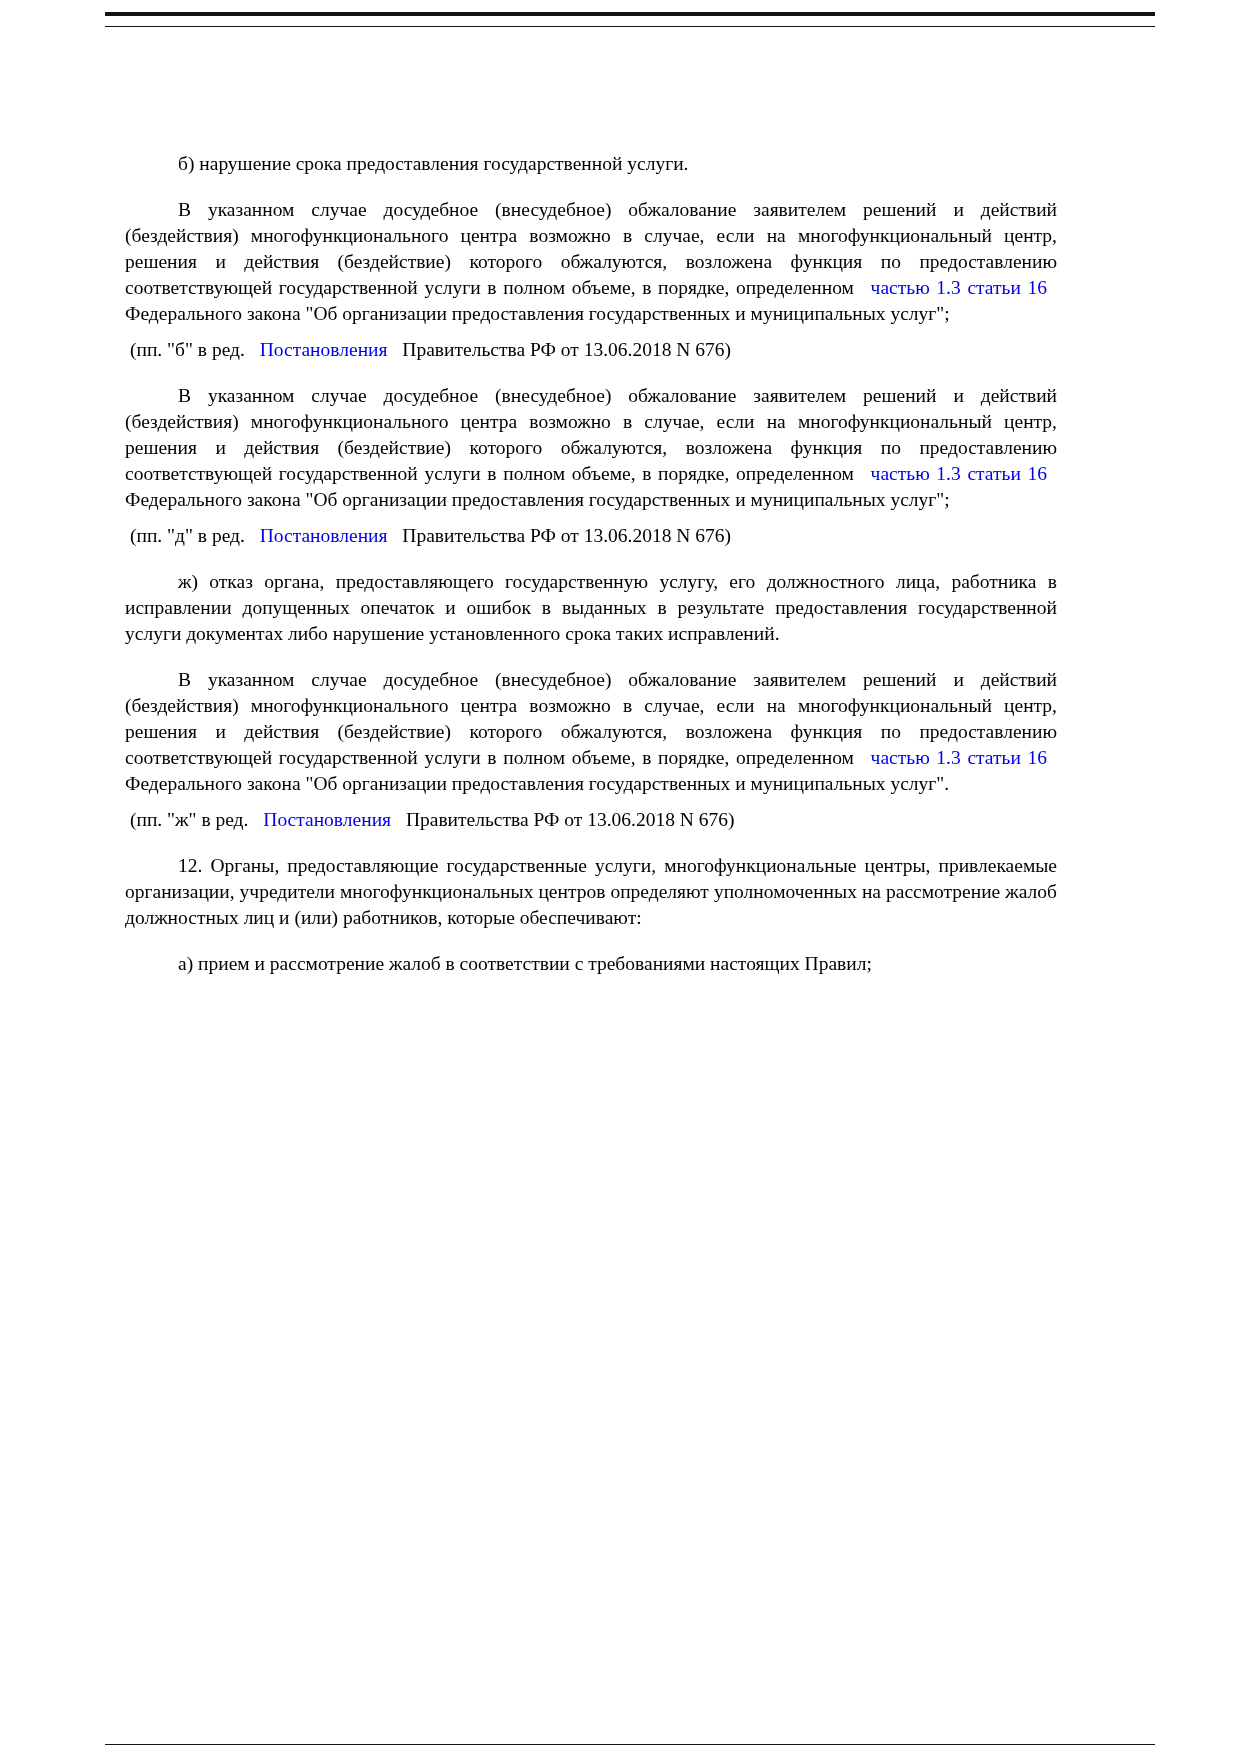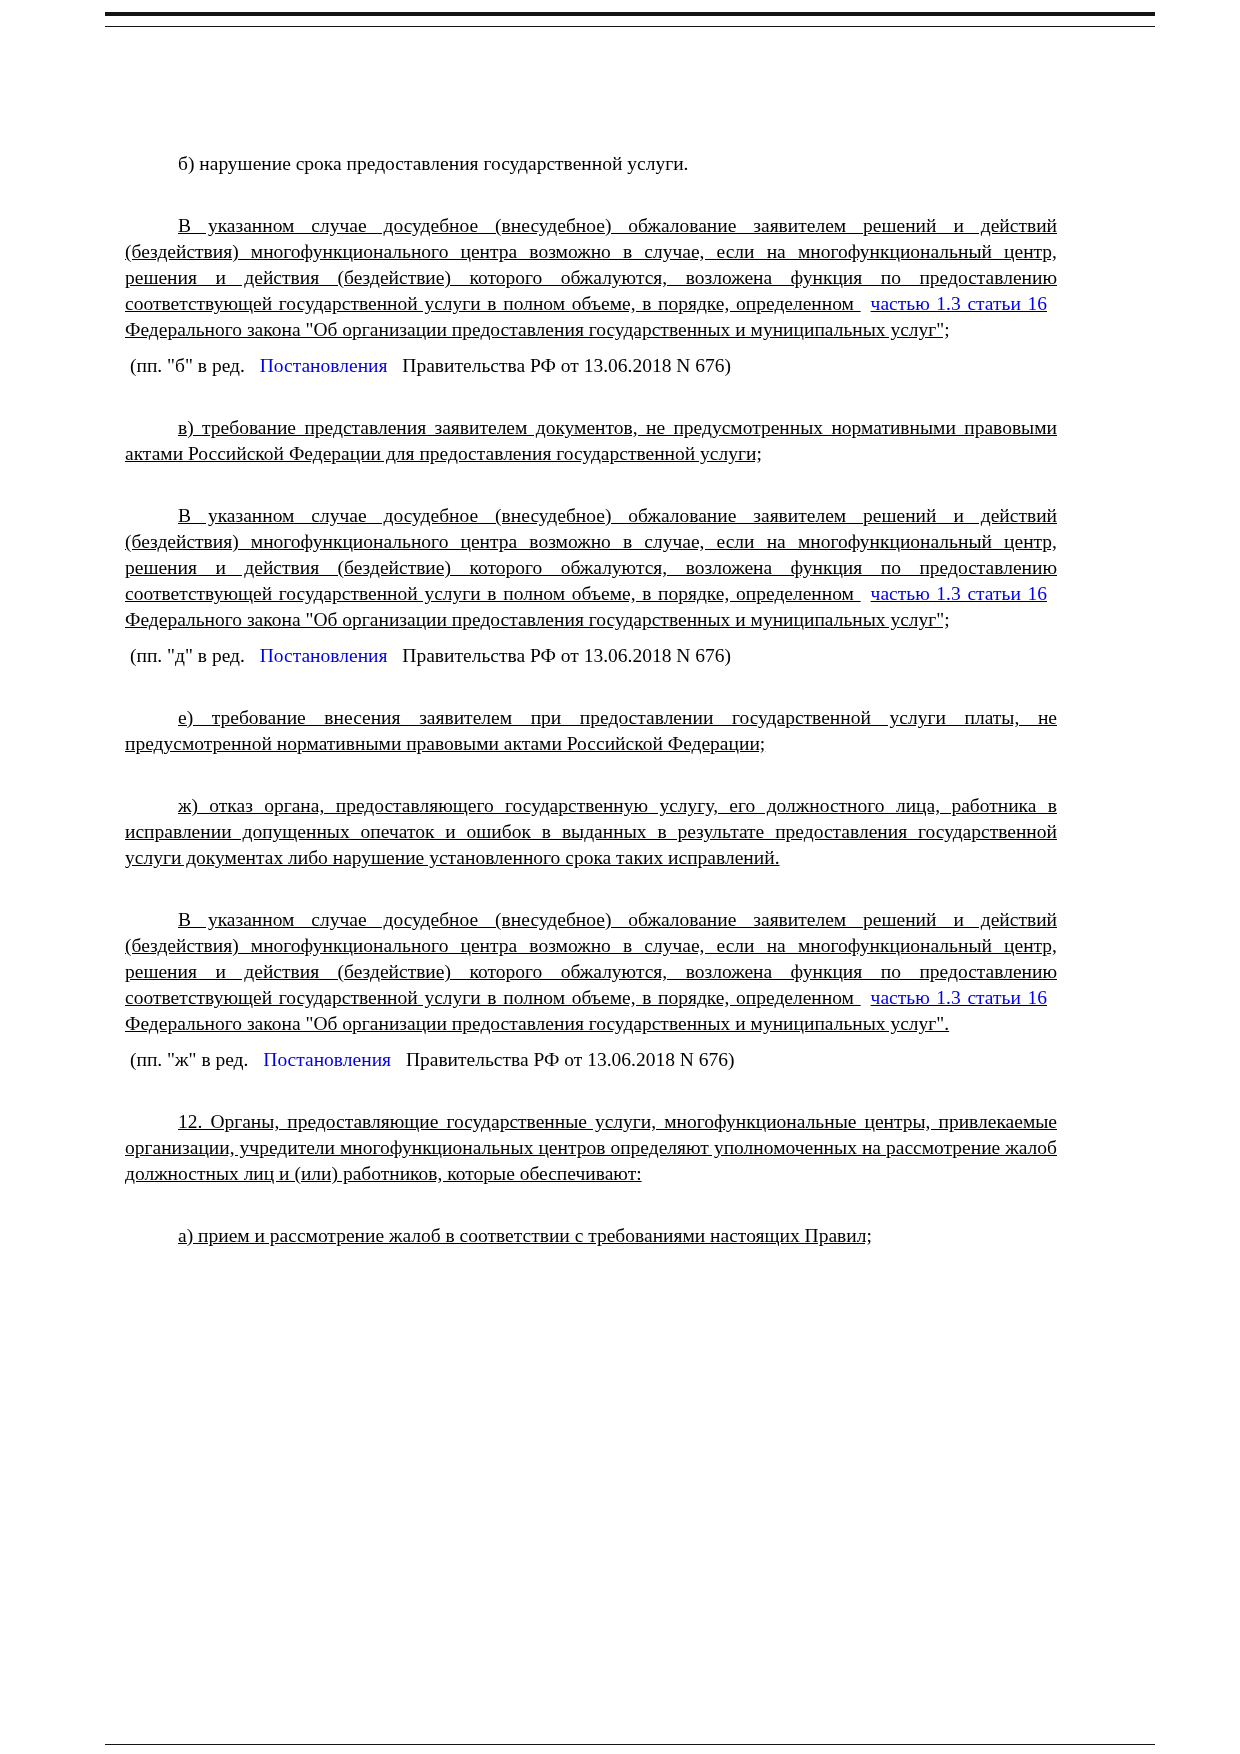--- a/index.html
+++ b/index.html
@@ -40,40 +40,38 @@
     left: 105px;
     width: 952px;
   }
   p.para {
     font-size: 19.5px;
     line-height: 26px;
     text-align: justify;
     margin: 0;
   }
   p.para.indent { text-indent: 48px; }
-  p.para.gap { margin-top: 26px; text-decoration: underline; }
+  p.para.gap { margin-top: 10px; }
   .doc-link {
     color: var(--link-color, #0000e6);
     cursor: pointer;
     text-decoration: none;
   }
 </style>
 </head>
 <body>
 
 <div class="page">
   <div class="rule rule-top"></div>
   <div class="content">
       <p class="para indent"><span>б) нарушение срока предоставления государственной услуги.</span></p>
       <p class="para indent gap"><span>В указанном случае досудебное (внесудебное) обжалование заявителем решений и действий (бездействия) многофункционального центра возможно в случае, если на многофункциональный центр, решения и действия (бездействие) которого обжалуются, возложена функция по предоставлению соответствующей государственной услуги в полном объеме, в порядке, определенном </span><span class="doc-link">частью 1.3 статьи 16</span><span> Федерального закона "Об организации предоставления государственных и муниципальных услуг";</span></p>
       <p class="para"><span>(пп. "б" в ред. </span><span class="doc-link">Постановления</span><span> Правительства РФ от 13.06.2018 N 676)</span></p>
-      <p class="para indent gap"><span>в) требование представления заявителем документов, не предусмотренных нормативными правовыми актами Российской Федерации для предоставления государственной услуги;</span></p>
       <p class="para indent gap"><span>В указанном случае досудебное (внесудебное) обжалование заявителем решений и действий (бездействия) многофункционального центра возможно в случае, если на многофункциональный центр, решения и действия (бездействие) которого обжалуются, возложена функция по предоставлению соответствующей государственной услуги в полном объеме, в порядке, определенном </span><span class="doc-link">частью 1.3 статьи 16</span><span> Федерального закона "Об организации предоставления государственных и муниципальных услуг";</span></p>
       <p class="para"><span>(пп. "д" в ред. </span><span class="doc-link">Постановления</span><span> Правительства РФ от 13.06.2018 N 676)</span></p>
-      <p class="para indent gap"><span>е) требование внесения заявителем при предоставлении государственной услуги платы, не предусмотренной нормативными правовыми актами Российской Федерации;</span></p>
       <p class="para indent gap"><span>ж) отказ органа, предоставляющего государственную услугу, его должностного лица, работника в исправлении допущенных опечаток и ошибок в выданных в результате предоставления государственной услуги документах либо нарушение установленного срока таких исправлений.</span></p>
       <p class="para indent gap"><span>В указанном случае досудебное (внесудебное) обжалование заявителем решений и действий (бездействия) многофункционального центра возможно в случае, если на многофункциональный центр, решения и действия (бездействие) которого обжалуются, возложена функция по предоставлению соответствующей государственной услуги в полном объеме, в порядке, определенном </span><span class="doc-link">частью 1.3 статьи 16</span><span> Федерального закона "Об организации предоставления государственных и муниципальных услуг".</span></p>
       <p class="para"><span>(пп. "ж" в ред. </span><span class="doc-link">Постановления</span><span> Правительства РФ от 13.06.2018 N 676)</span></p>
       <p class="para indent gap"><span>12. Органы, предоставляющие государственные услуги, многофункциональные центры, привлекаемые организации, учредители многофункциональных центров определяют уполномоченных на рассмотрение жалоб должностных лиц и (или) работников, которые обеспечивают:</span></p>
       <p class="para indent gap"><span>а) прием и рассмотрение жалоб в соответствии с требованиями настоящих Правил;</span></p>
     </div>
   <div class="rule rule-bottom"></div>
 </div>
 
 </body></html>

